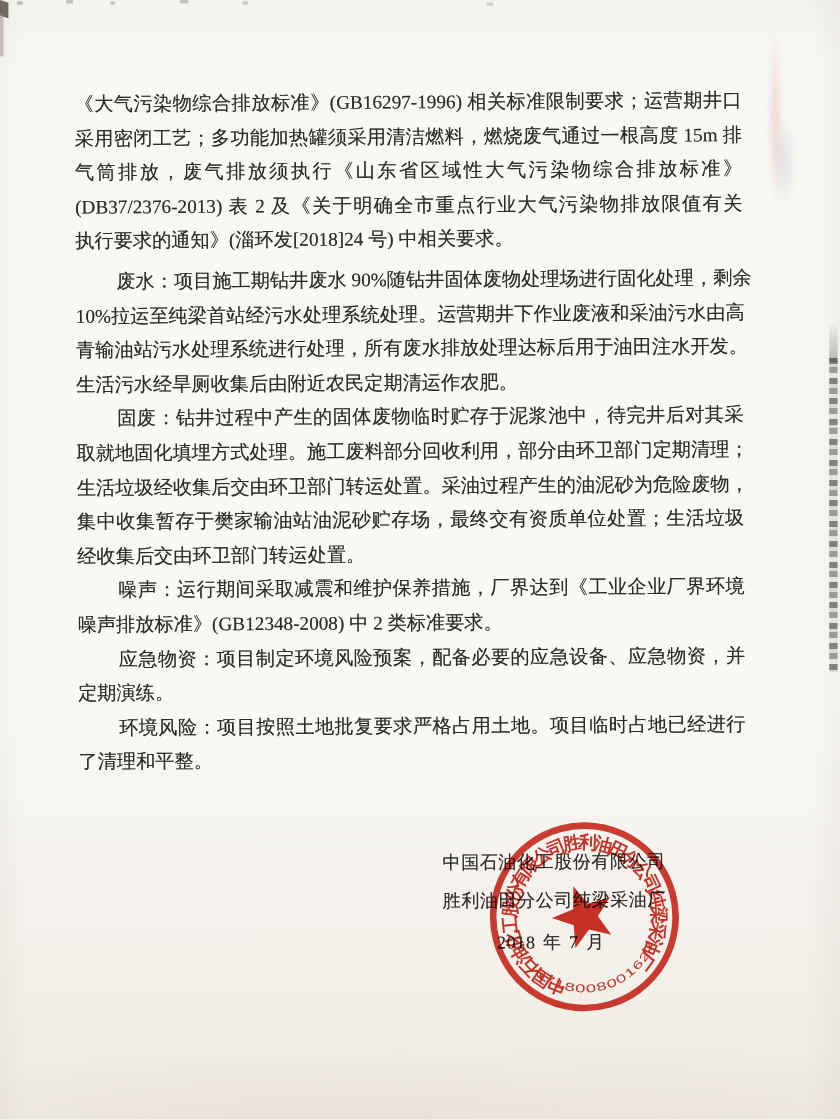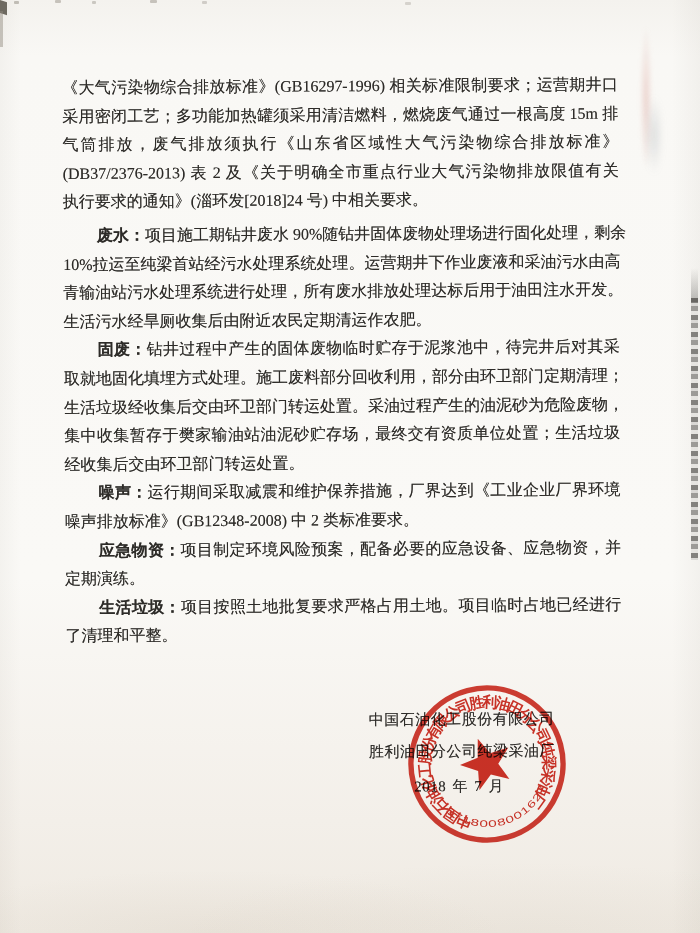--- a/index.html
+++ b/index.html
@@ -36,21 +36,21 @@
   .doc{position:absolute;left:62px;top:74px;width:556px;
     transform:rotate(-.35deg);transform-origin:left top;
     color:#2d2b28;font-size:16px;
     text-shadow:0 0 .5px rgba(45,43,40,.55);}
   .para{margin:0;padding:0;}
   .para + .para{margin-top:0;}
   .para.gap{margin-top:5px;}
   .line{height:28.6px;line-height:28.6px;text-align:justify;text-align-last:justify;white-space:nowrap;}
   .line.last{text-align-last:left;}
   .line.indent{padding-left:34px;}
-  .lbl{font-weight:bold;}
+  .lbl{font-weight:normal;}
 
   
   .signature{position:absolute;left:369px;top:703px;width:230px;
     transform:rotate(-.4deg);color:#2d2b28;font-size:15px;letter-spacing:.5px;
     text-shadow:0 0 .5px rgba(45,43,40,.5);z-index:1;}
   .sig-line{height:32px;line-height:32px;}
   .sig-date{padding-left:45px;margin-top:3px;word-spacing:2px;}
 
   .seal{position:absolute;left:397px;top:674px;width:180px;height:180px;z-index:2;
     mix-blend-mode:multiply;opacity:.93;filter:blur(.2px);}
@@ -106,21 +106,21 @@
       <div class="line indent"><b class="lbl">噪声：</b><span>运行期间采取减震和维护保养措施，厂界达到《工业企业厂界环境</span></div>
       <div class="line last">噪声排放标准》(GB12348-2008) 中 2 类标准要求。</div>
     </div>
 
     <div class="para">
       <div class="line indent"><b class="lbl">应急物资：</b><span>项目制定环境风险预案，配备必要的应急设备、应急物资，并</span></div>
       <div class="line last">定期演练。</div>
     </div>
 
     <div class="para">
-      <div class="line indent"><b class="lbl">生活垃圾：</b><span>项目按照土地批复要求严格占用土地。项目临时占地已经进行</span></div>
+      <div class="line indent"><b class="lbl">环境风险：</b><span>项目按照土地批复要求严格占用土地。项目临时占地已经进行</span></div>
       <div class="line last">了清理和平整。</div>
     </div>
 
   </div>
 
   <div class="signature">
     <div class="sig-line">中国石油化工股份有限公司</div>
     <div class="sig-line">胜利油田分公司纯梁采油厂</div>
     <div class="sig-line sig-date">2018 年 7 月</div>
   </div>

